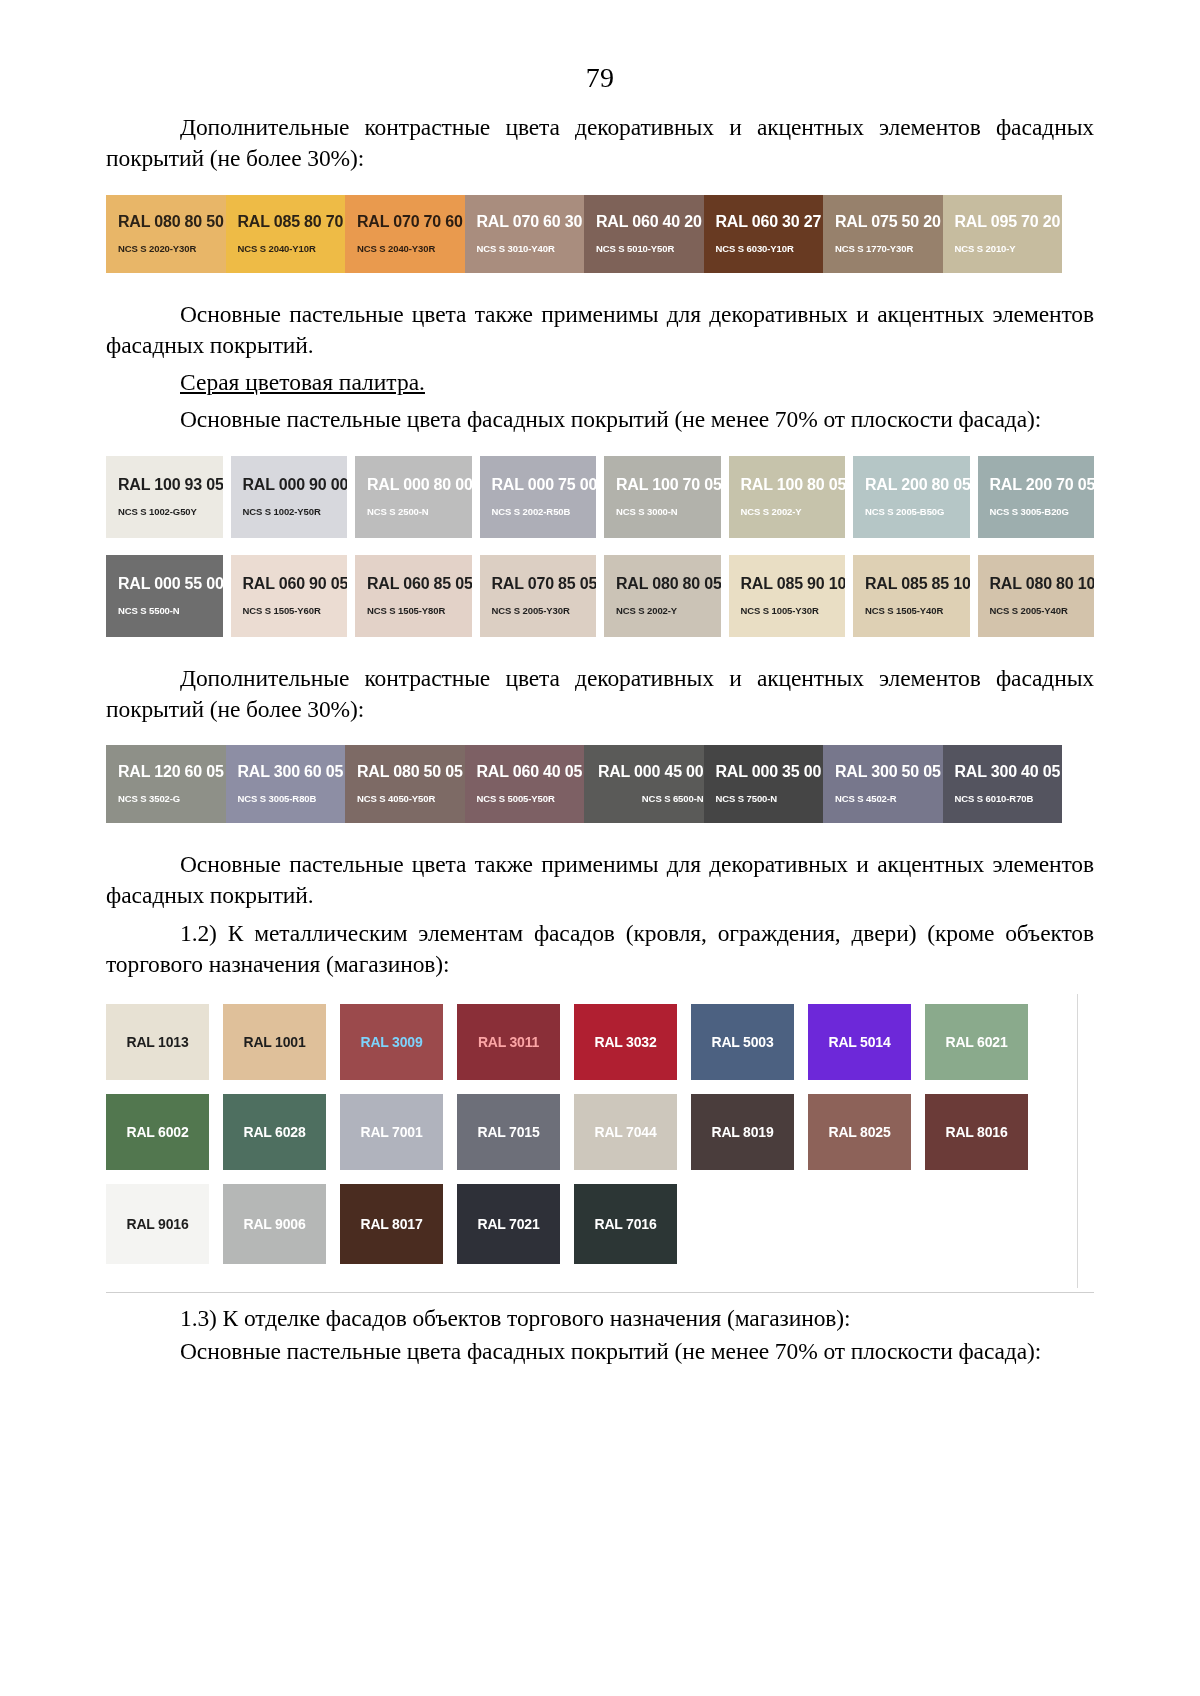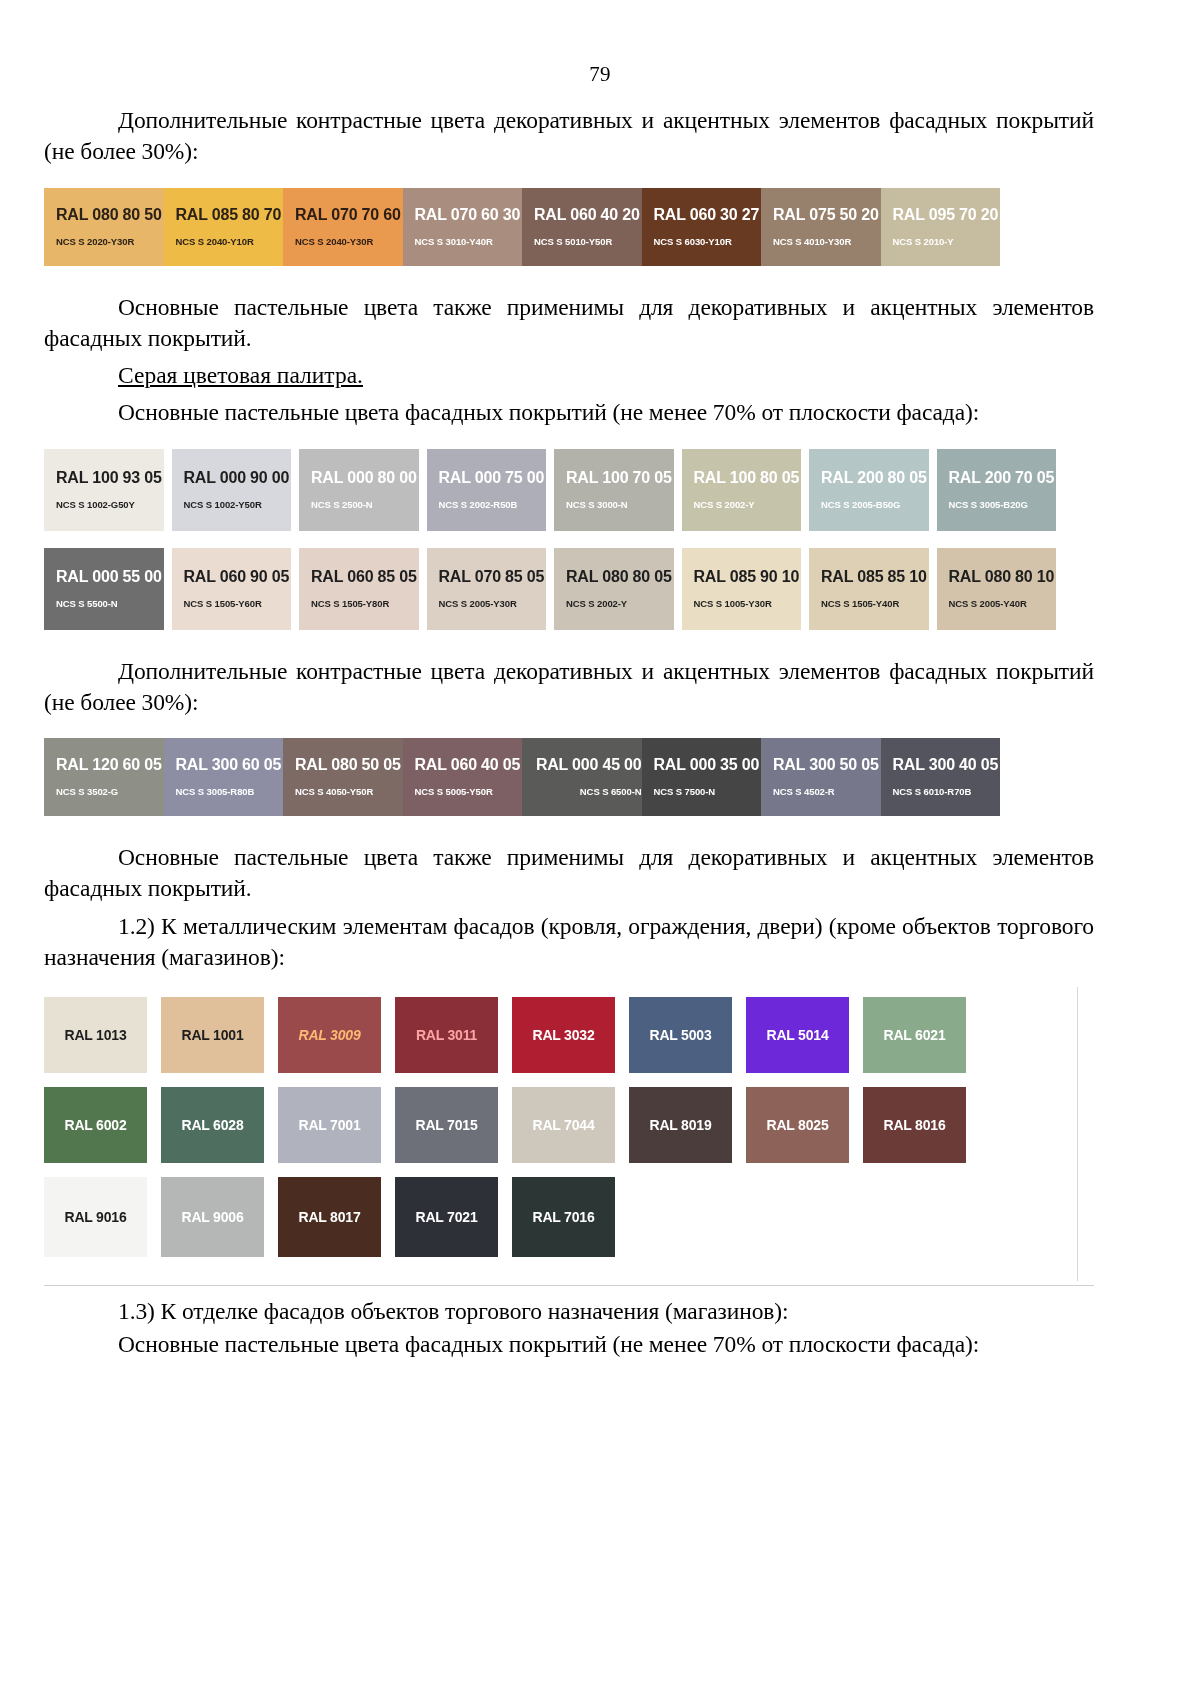--- a/index.html
+++ b/index.html
@@ -19,26 +19,26 @@
     position: relative;
     width: 1200px;
     height: 1696px;
     background: #ffffff;
     box-sizing: border-box;
     padding: 0;
   }
   .page-number {
     text-align: center;
     font-family: "Liberation Serif", serif;
-    font-size: 21px;
+    font-size: 28px;
     padding-top: 62px;
     letter-spacing: .2px;
   }
   .content {
-    padding: 0 106px 0 44px;
+    padding: 0 106px 0 106px;
   }
   p.para {
     margin: 0;
     font-family: "Liberation Serif", serif;
     font-size: 23.5px;
     line-height: 1.33;
     text-align: justify;
     text-indent: 74px;
     letter-spacing: -0.1px;
   }
@@ -171,21 +171,21 @@
         <div class="swatch" style="background: rgb(126, 98, 88); color: rgb(255, 255, 255);">
           <div class="ral">RAL 060 40 20</div>
           <div class="ncs">NCS S 5010-Y50R</div>
         </div>
         <div class="swatch" style="background: rgb(104, 58, 34); color: rgb(255, 255, 255);">
           <div class="ral">RAL 060 30 27</div>
           <div class="ncs">NCS S 6030-Y10R</div>
         </div>
         <div class="swatch" style="background: rgb(151, 129, 108); color: #ffffff;">
           <div class="ral">RAL 075 50 20</div>
-          <div class="ncs">NCS S 4010-Y30R</div>
+          <div class="ncs">NCS S 1770-Y30R</div>
         </div>
         <div class="swatch" style="background: rgb(198, 188, 159); color: rgb(255, 255, 255);">
           <div class="ral">RAL 095 70 20</div>
           <div class="ncs">NCS S 2010-Y</div>
         </div>
       </div>
 
     <div class="spacer-lg"></div>
 
     <p class="para">Основные пастельные цвета также применимы для декоративных и акцентных элементов фасадных покрытий.</p>
@@ -326,21 +326,21 @@
     <div class="metal-block">
       <div class="metal-edge" style="right:16px"></div>
       <div id="pal-metal">
           <div class="metal-row">
             <div class="metal-sw" style="background: rgb(231, 225, 211); color: rgb(30, 30, 30);">
               <span class="lbl">RAL 1013</span>
             </div>
             <div class="metal-sw" style="background: rgb(223, 192, 154); color: rgb(30, 30, 30);">
               <span class="lbl">RAL 1001</span>
             </div>
-            <div class="metal-sw" style="background: rgb(155, 74, 76); color: #fdba74; font-style: italic;">
+            <div class="metal-sw" style="background: rgb(155, 74, 76); color: #7dd3fc;">
               <span class="lbl">RAL 3009</span>
             </div>
             <div class="metal-sw" style="background: rgb(138, 47, 56); color: #fca5a5;">
               <span class="lbl">RAL 3011</span>
             </div>
             <div class="metal-sw" style="background: rgb(176, 31, 49); color: rgb(255, 255, 255);">
               <span class="lbl">RAL 3032</span>
             </div>
             <div class="metal-sw" style="background: rgb(76, 97, 129); color: rgb(255, 255, 255);">
               <span class="lbl">RAL 5003</span>

